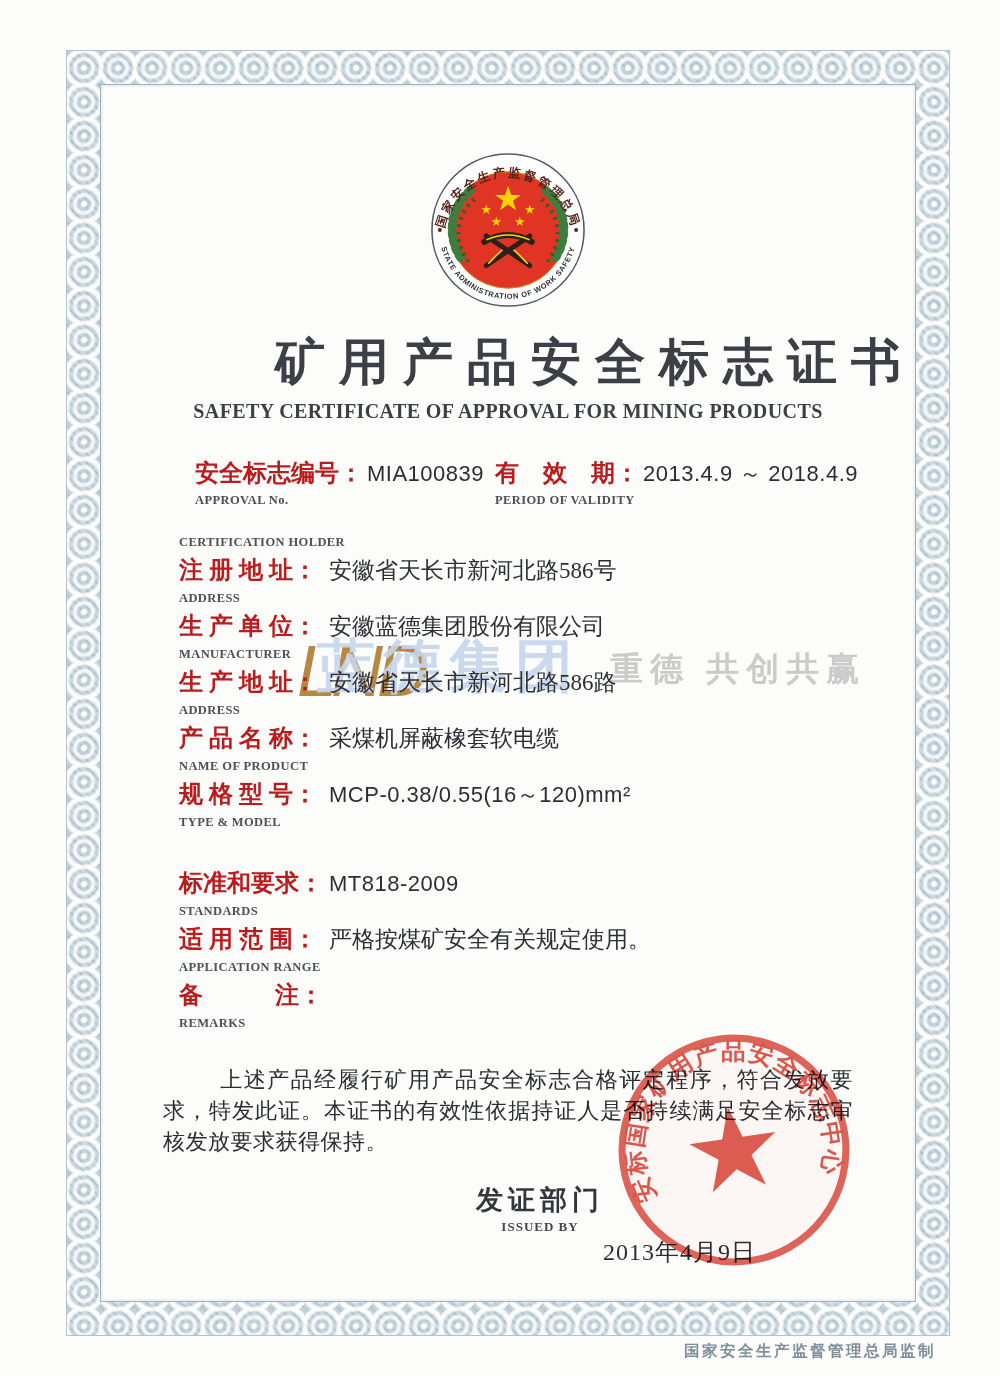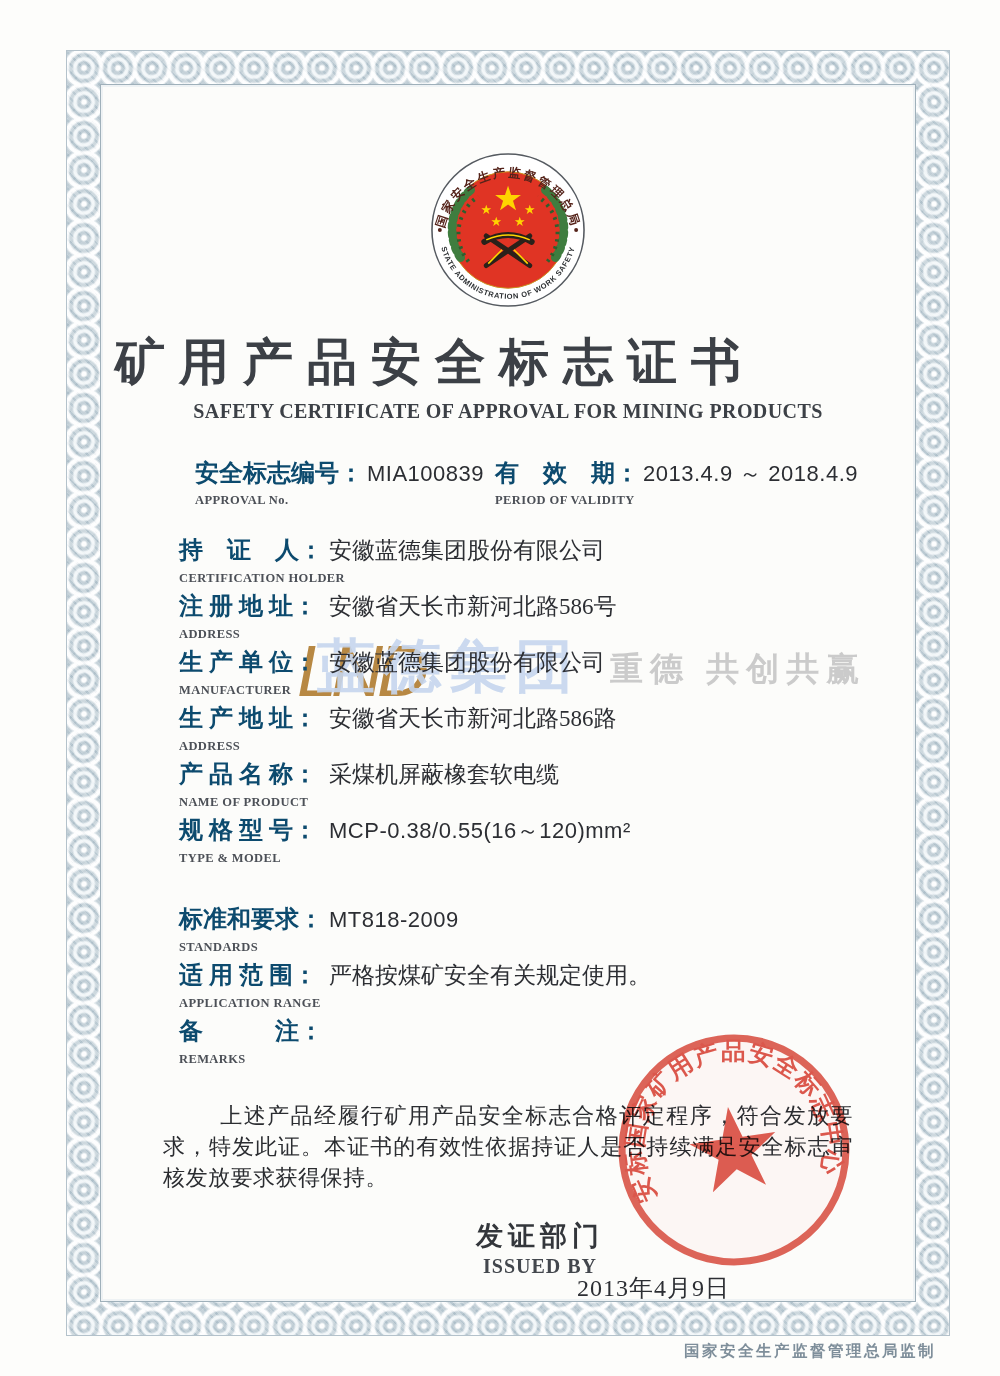--- a/index.html
+++ b/index.html
@@ -45,51 +45,51 @@
   }
   .wm-slogan{
     position:relative;margin-left:29px;margin-top:6px;
     font-family:Liberation Sans, sans-serif;font-weight:600;
     font-size:33px;color:#c9c9c9;letter-spacing:7px;opacity:.95;
   }
   
   .content{position:relative;z-index:1;}
   .emblem-wrap{padding-top:66px;text-align:center;}
   .title{
-    margin-top:16px;text-align:left;
+    margin-top:16px;text-align:right;
     font-size:50px;font-weight:700;color:#3c4046;letter-spacing:14px;
     text-indent:14px; 
   }
   .subtitle{
     margin-top:4px;text-align:center;
     font-size:20px;font-weight:700;color:#3c4046;letter-spacing:.4px;
   }
   .meta-row{margin:34px 0 0 94px;display:flex;}
   .meta-col1{width:300px;}
   .meta-col2{margin-left:0;}
-  .lbl{font-size:24px;font-weight:600;color:#0c4a6e;}
+  .lbl{font-size:24px;font-weight:600;color:#b91c1c;}
   .val{font-size:23px;color:#2c2e33;}
   .val-mono{font-family:Liberation Sans, sans-serif;font-size:22px;letter-spacing:.5px;}
   .sub{font-size:12.5px;color:#4c5057;letter-spacing:.4px;margin-top:1px;font-weight:600;}
   .fields{margin:26px 0 0 78px;}
   .field{margin-bottom:3px;}
   .field-main{line-height:33px;}
   .field .lbl{display:inline-block;min-width:146px;}
   .field .sub{line-height:17px;margin-bottom:3px;}
   .gap-top{margin-top:36px;}
   .statement{
     margin:32px 62px 0 62px;
     font-size:22px;line-height:1.42;color:#2b2d31;font-weight:400;
     text-indent:2.6em;text-align:justify;letter-spacing:.5px;
   }
   .issue-area{position:relative;height:140px;margin-top:24px;}
   .issuer{position:absolute;left:375px;top:0;text-align:center;}
   .issuer-label{font-size:27px;font-weight:600;letter-spacing:5px;color:#33363b;}
-  .issuer-sub{font-size:20px;color:#43474d;letter-spacing:1px;margin-top:1px;font-weight:600;}
-  .issue-date{position:absolute;left:476px;top:54px;font-size:24px;color:#2c2e33;letter-spacing:1px;}
+  .issuer-sub{font-size:13px;color:#43474d;letter-spacing:1px;margin-top:1px;font-weight:600;}
+  .issue-date{position:absolute;left:502px;top:54px;font-size:24px;color:#2c2e33;letter-spacing:1px;}
   
   .seal{
     position:absolute;left:512px;top:944px;width:242px;height:242px;z-index:3;
     mix-blend-mode:multiply;opacity:.92;transform:rotate(-8deg);
   }
   
   .footer{
     position:absolute;right:64px;top:1341px;z-index:1;
     font-size:15.5px;color:#7e8e9a;letter-spacing:2.5px;font-weight:600;
   }
@@ -164,24 +164,20 @@
               <span class="lbl">有　效　期：</span>
               <span class="val val-mono">2013.4.9 ～ 2018.4.9</span>
             </div>
             <div class="sub">PERIOD OF VALIDITY</div>
           </div>
         </div>
 
         <div class="fields">
 
           <div class="field">
-            <div class="field-main">
-              <span class="lbl">持　证　人：</span>
-              <span class="val">安徽蓝德集团股份有限公司</span>
-            </div>
             <div class="sub">CERTIFICATION HOLDER</div>
           </div>
 
           <div class="field">
             <div class="field-main">
               <span class="lbl">注 册 地 址：</span>
               <span class="val">安徽省天长市新河北路586号</span>
             </div>
             <div class="sub">ADDRESS</div>
           </div>

